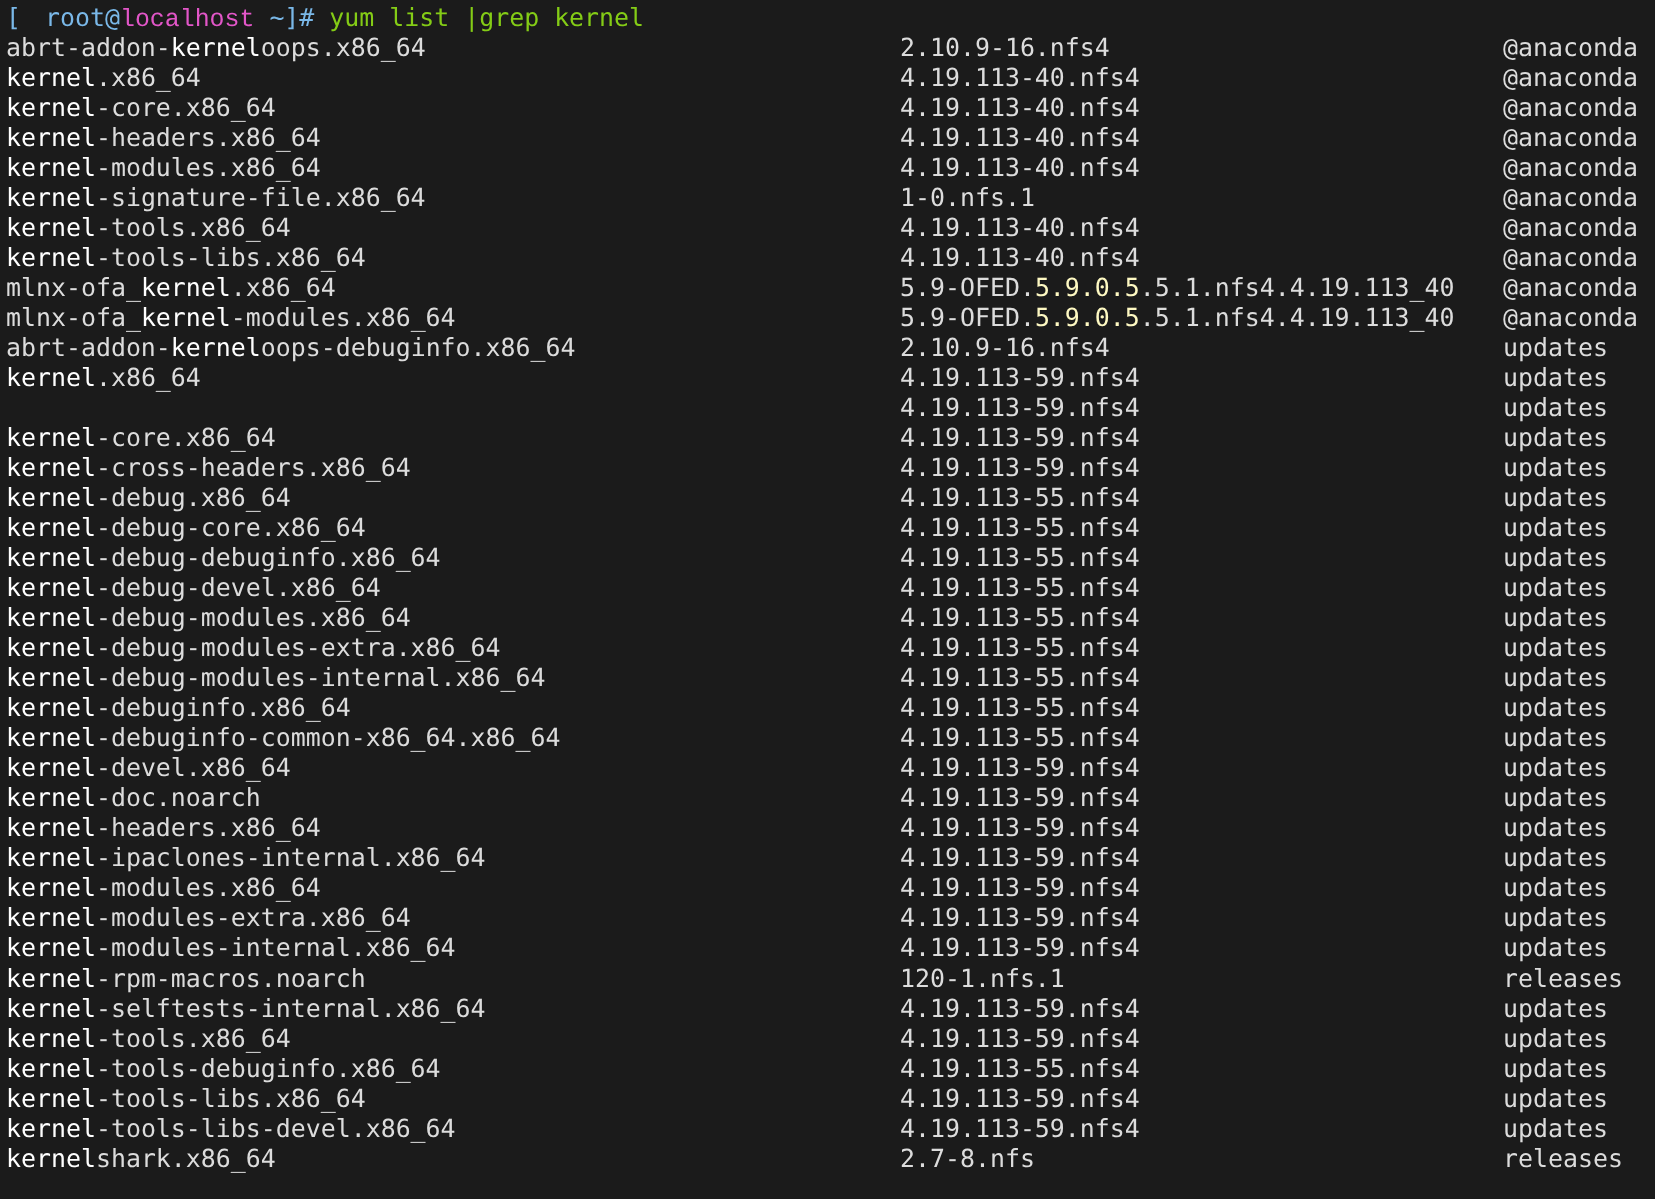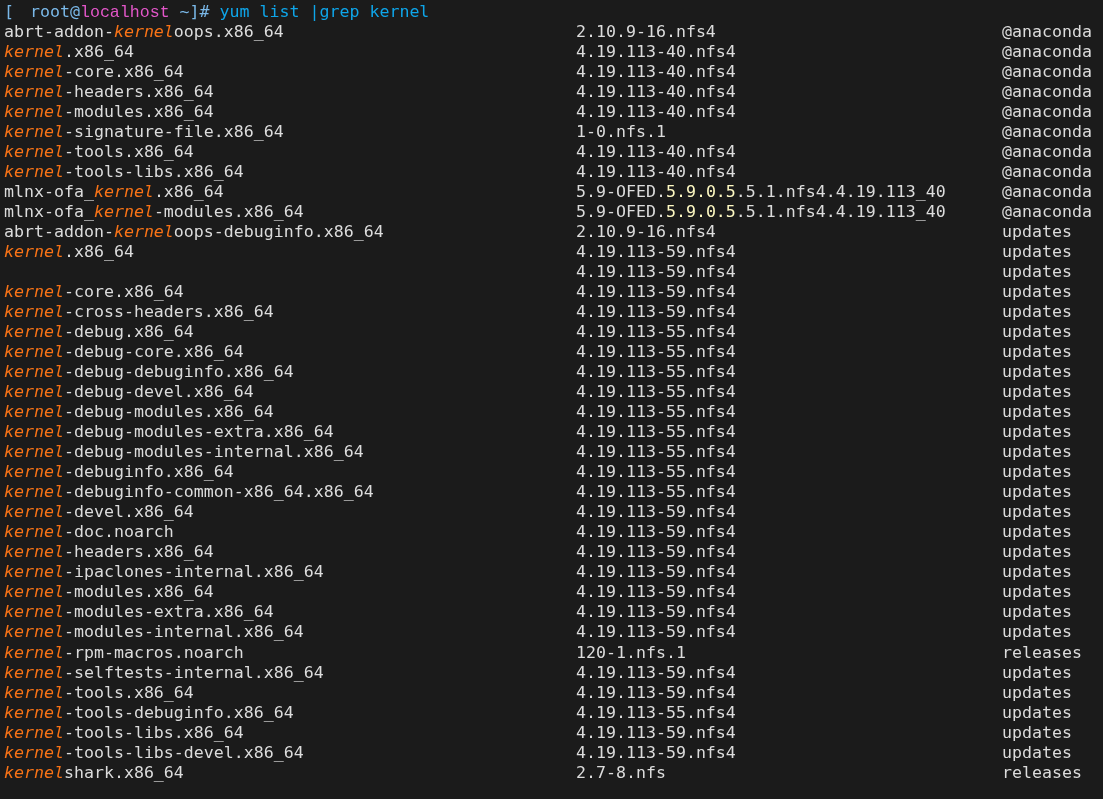--- a/index.html
+++ b/index.html
@@ -35,38 +35,38 @@
     line-height: 20.02px;
   }
   .col-name {
     position: absolute;
     left: 0;
     top: 0;
     white-space: pre;
   }
   .col-ver {
     position: absolute;
-    left: 572px;
+    left: 596px;
     top: 0;
     white-space: pre;
   }
   .col-repo {
     position: absolute;
     left: 970px;
     top: 0;
     white-space: pre;
     margin-left: 28px;
   }
-  .hl      { color: #f97316; font-style: italic; }   
+  .hl      { color: #ffffff; }   
   .plain   { color: #dcdcdc; }
   .magenta { color: #fef9c3; }   
   .p-brk   { color: #7ab8e8; }   
   .p-user  { color: #7ab8e8; margin-left: 16px; }   
   .p-host  { color: #e256c8; font-family: Liberation Mono, monospace; }   
-  .cmd     { color: #0ea5e9; }
+  .cmd     { color: #84cc16; }
 </style>
 </head>
 <body>
 
 <div id="terminal">
 
   <div class="line">
     <span class="col-name"><span class="p-brk">[</span><span class="p-user">root</span><span class="p-brk">@</span><span class="p-host">localhost</span><span class="p-brk"> ~</span><span class="p-brk">]</span><span class="p-brk"># </span><span class="cmd">yum list |grep kernel</span></span>
   </div>
 

